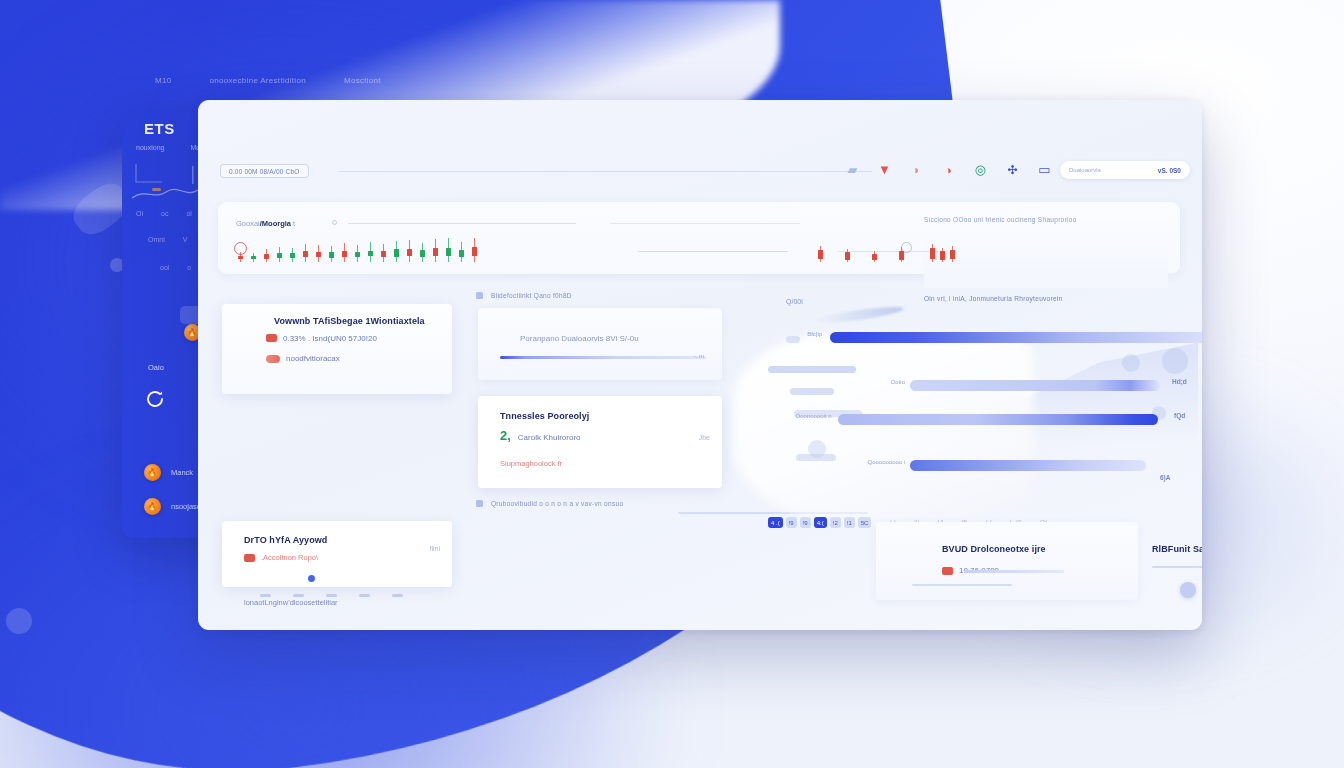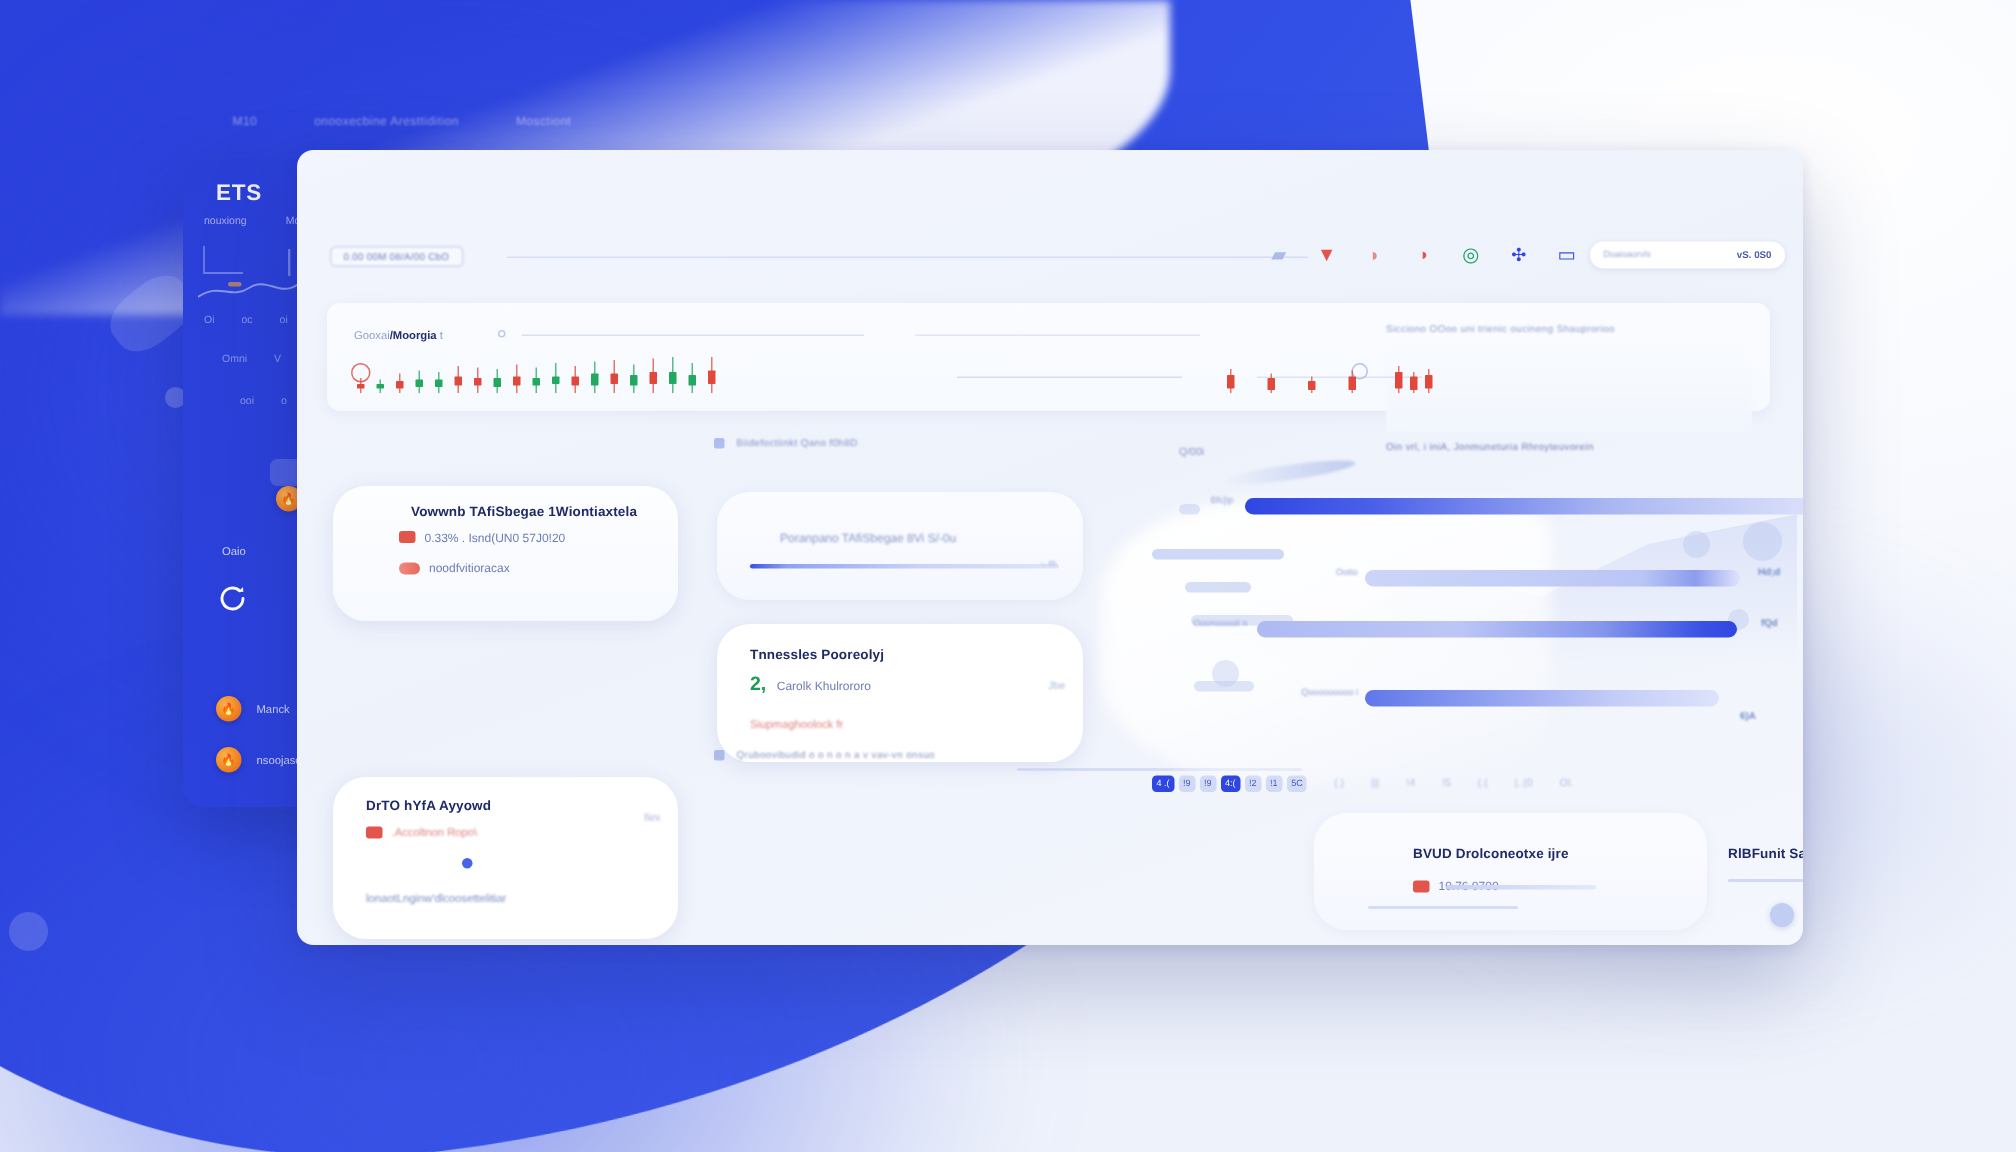--- a/index.html
+++ b/index.html
@@ -189,43 +189,42 @@
   .candles3 { position:absolute; left:708px; top:36px; width:30px; height:26px; }
   .candle { position:absolute; bottom:0; border-radius:.5px; }
   .wickline { position:absolute; width:1px; background:currentColor; opacity:.75; }
   .cp-base { position:absolute; left:420px; top:49px; width:150px; height:1px; background:rgba(170,186,226,.45); }
   .cp-base2 { position:absolute; left:620px; top:49px; width:110px; height:1px; background:rgba(170,186,226,.35); }
   .cp-circle { position:absolute; left:16px; top:40px; width:13px; height:13px;
     border-radius:50%; border:1.4px solid #e0483c; opacity:.8; }
 
   
   .card {
-    position:absolute; border-radius:22px; background:#ffffff;
+    position:absolute; border-radius:4px; background:#ffffff;
     box-shadow:0 3px 14px rgba(52,72,160,.10);
-    margin-top:20px;
   }
   .card.ghost { background:linear-gradient(180deg,#fbfcff,#f4f7fe); box-shadow:0 2px 10px rgba(52,72,160,.06); }
   .card-title { font-size:9px; font-weight:700; color:#1f2a66; filter:blur(.4px); letter-spacing:.1px; }
   .card-sub   { font-size:8px; color:#6d7cb5; filter:blur(.5px); }
   .card-num   { font-size:13px; font-weight:700; filter:blur(.3px); }
   .num-green  { color:#1c9d56; }
   .num-dark   { color:#1f2a66; }
   .card-foot  { font-size:7.5px; color:#e07f7f; filter:blur(.55px); }
   .card-foot.blue { color:#7d8cc4; }
   .card-right { position:absolute; right:12px; font-size:7px; color:#aab6dd; filter:blur(.6px); }
   .chip {
     width:11px; height:8px; border-radius:2px; display:inline-block; vertical-align:middle;
   }
   .chip.red  { background:#e2554b; }
   .chip.pink { background:linear-gradient(90deg,#f08a7e,#e36a5d); border-radius:5px; width:14px; }
   .chip.blue { background:#4a64e8; border-radius:50%; width:8px; height:8px; }
 
   .c1 { left:24px; top:204px; width:230px; height:90px; background:linear-gradient(180deg,#fdfeff,#f6f9fe); }
   .c2 { left:24px; top:300px; width:230px; height:92px; }
-  .c3 { left:24px; top:398px; width:230px; height:108px; }
+  .c3 { left:24px; top:421px; width:230px; height:66px; }
 
   .c1 .card-title { position:absolute; left:52px; top:12px; }
   .c1 .l2 { position:absolute; left:44px; top:30px; display:flex; align-items:flex-start; gap:6px; }
   .c1 .l3 { position:absolute; left:44px; top:50px; display:flex; align-items:center; gap:6px; }
 
   .c2 .card-title { position:absolute; left:22px; top:15px; }
   .c2 .l2 { position:absolute; left:22px; top:32px; display:flex; align-items:baseline; gap:7px; }
   .c2 .l3 { position:absolute; left:22px; top:56px; display:flex; align-items:center; gap:5px; }
   .c2 .card-right { top:38px; }
 
@@ -530,21 +529,21 @@
       <i></i>
     </div>
   </div>
 
   <div class="mid-head">
     <span class="mh-ico"></span>
     <span class="mh-txt">Biidefoctiinkt  Qano  f0h8D</span>
   </div>
 
   <div class="card ghost m1">
-    <div class="mt">Poranpano TAfiSbegae 8Vi S/-0u</div>
+    <div class="mt">Poranpano Duaioaorvls 8Vi S/-0u</div>
     <div class="bar-track"></div>
     <div class="bar-cap">-. m</div>
   </div>
 
   <div class="card m2">
     <div class="card-title">Tnnessles  Pooreolyj</div>
     <div class="l2">
       <span class="card-num num-green">2,</span>
       <span class="card-sub">Carolk Khulrororo</span>
     </div>

